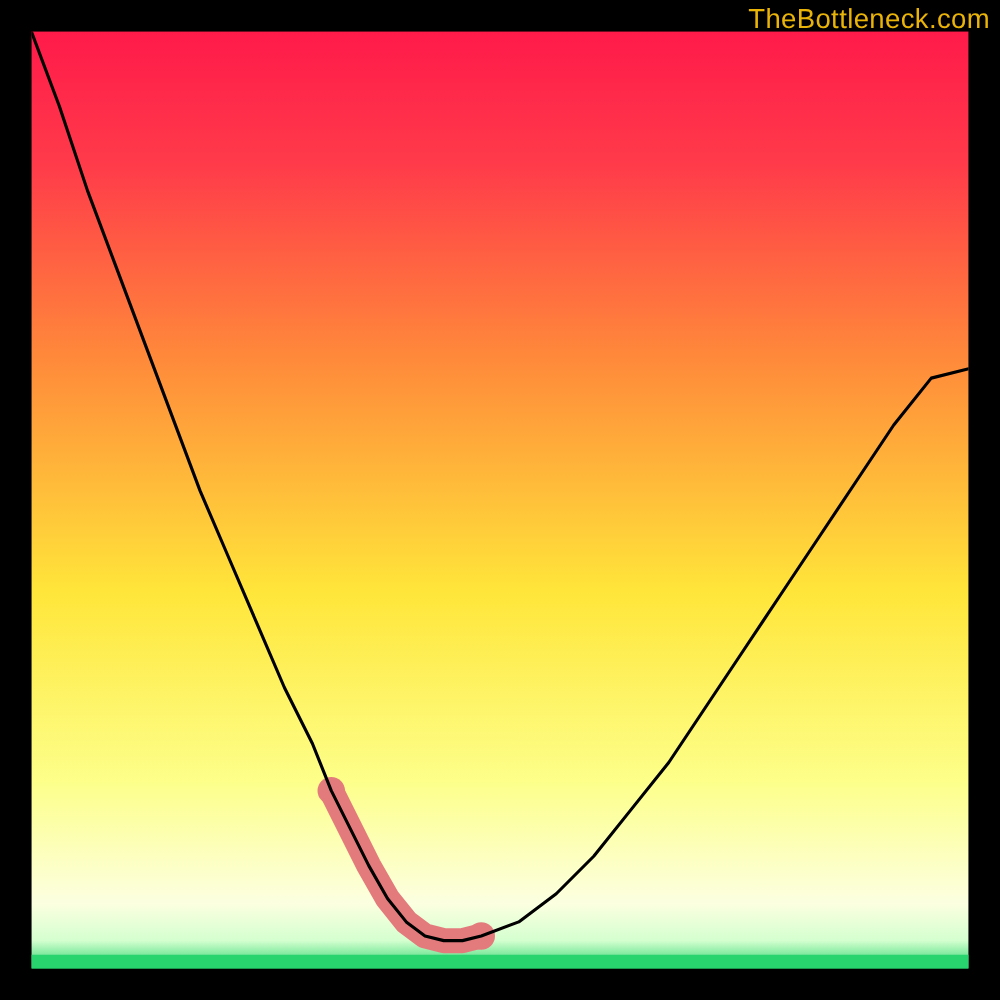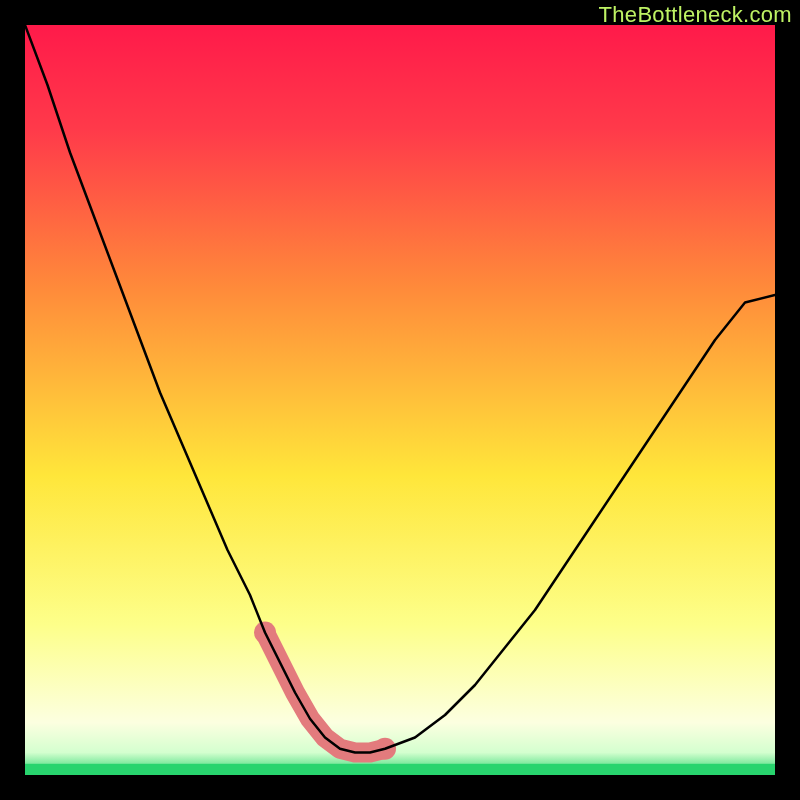--- a/index.html
+++ b/index.html
@@ -14,21 +14,21 @@
   .frame {
     position: relative;
     width: 800px;
     height: 800px;
     background: #000;
   }
   .watermark {
     position: absolute;
     top: 2px;
     right: 8px;
-    color: #bef264;
+    color: #eab308;
     font-size: 22px;
     font-weight: 500;
     letter-spacing: 0.3px;
     z-index: 10;
   }
   .plot {
     position: absolute;
     left: 25px;
     top: 25px;
     width: 750px;

